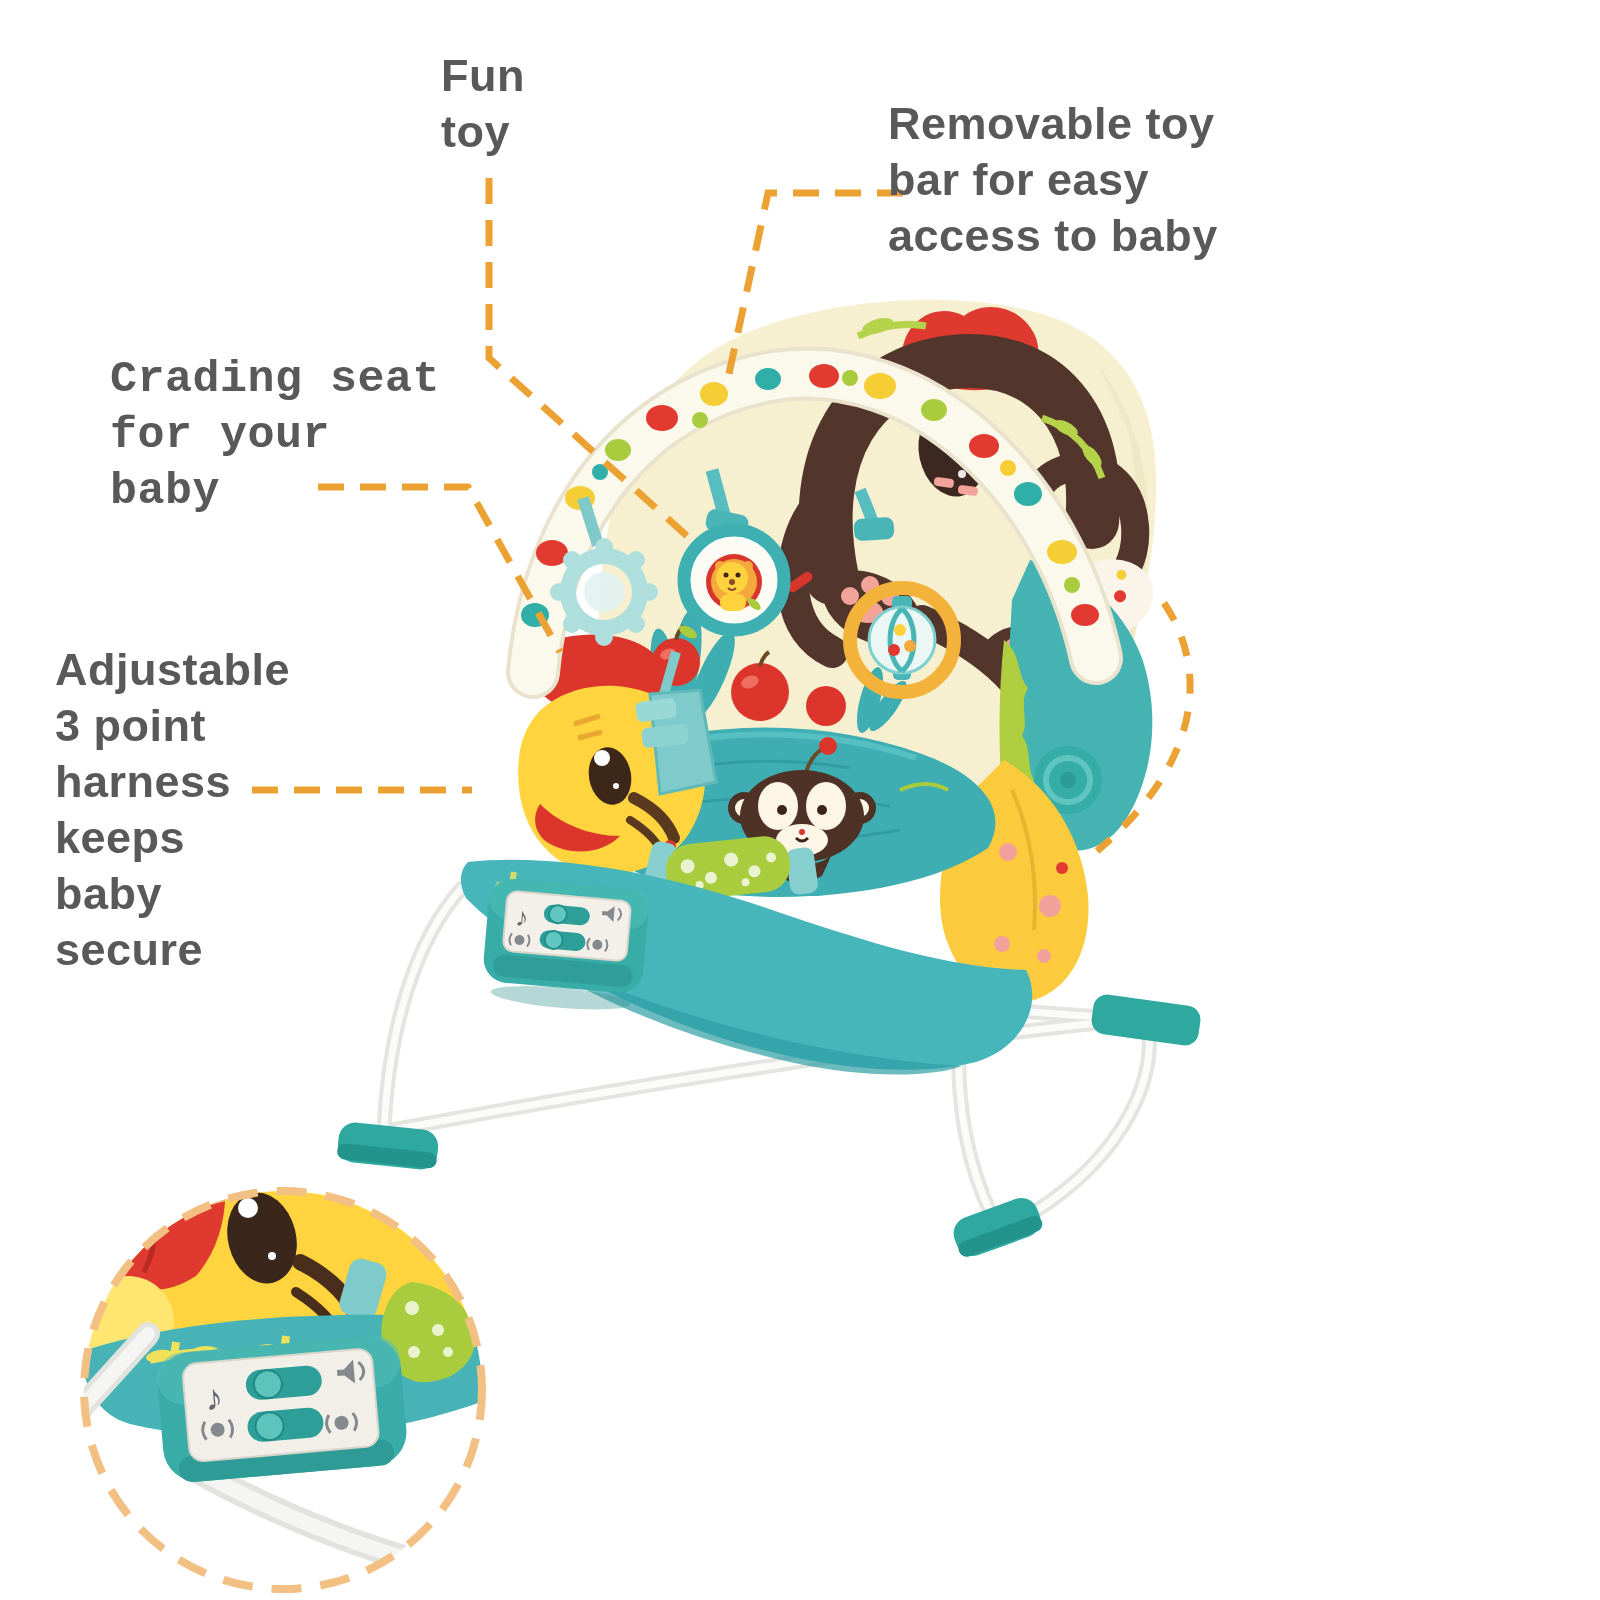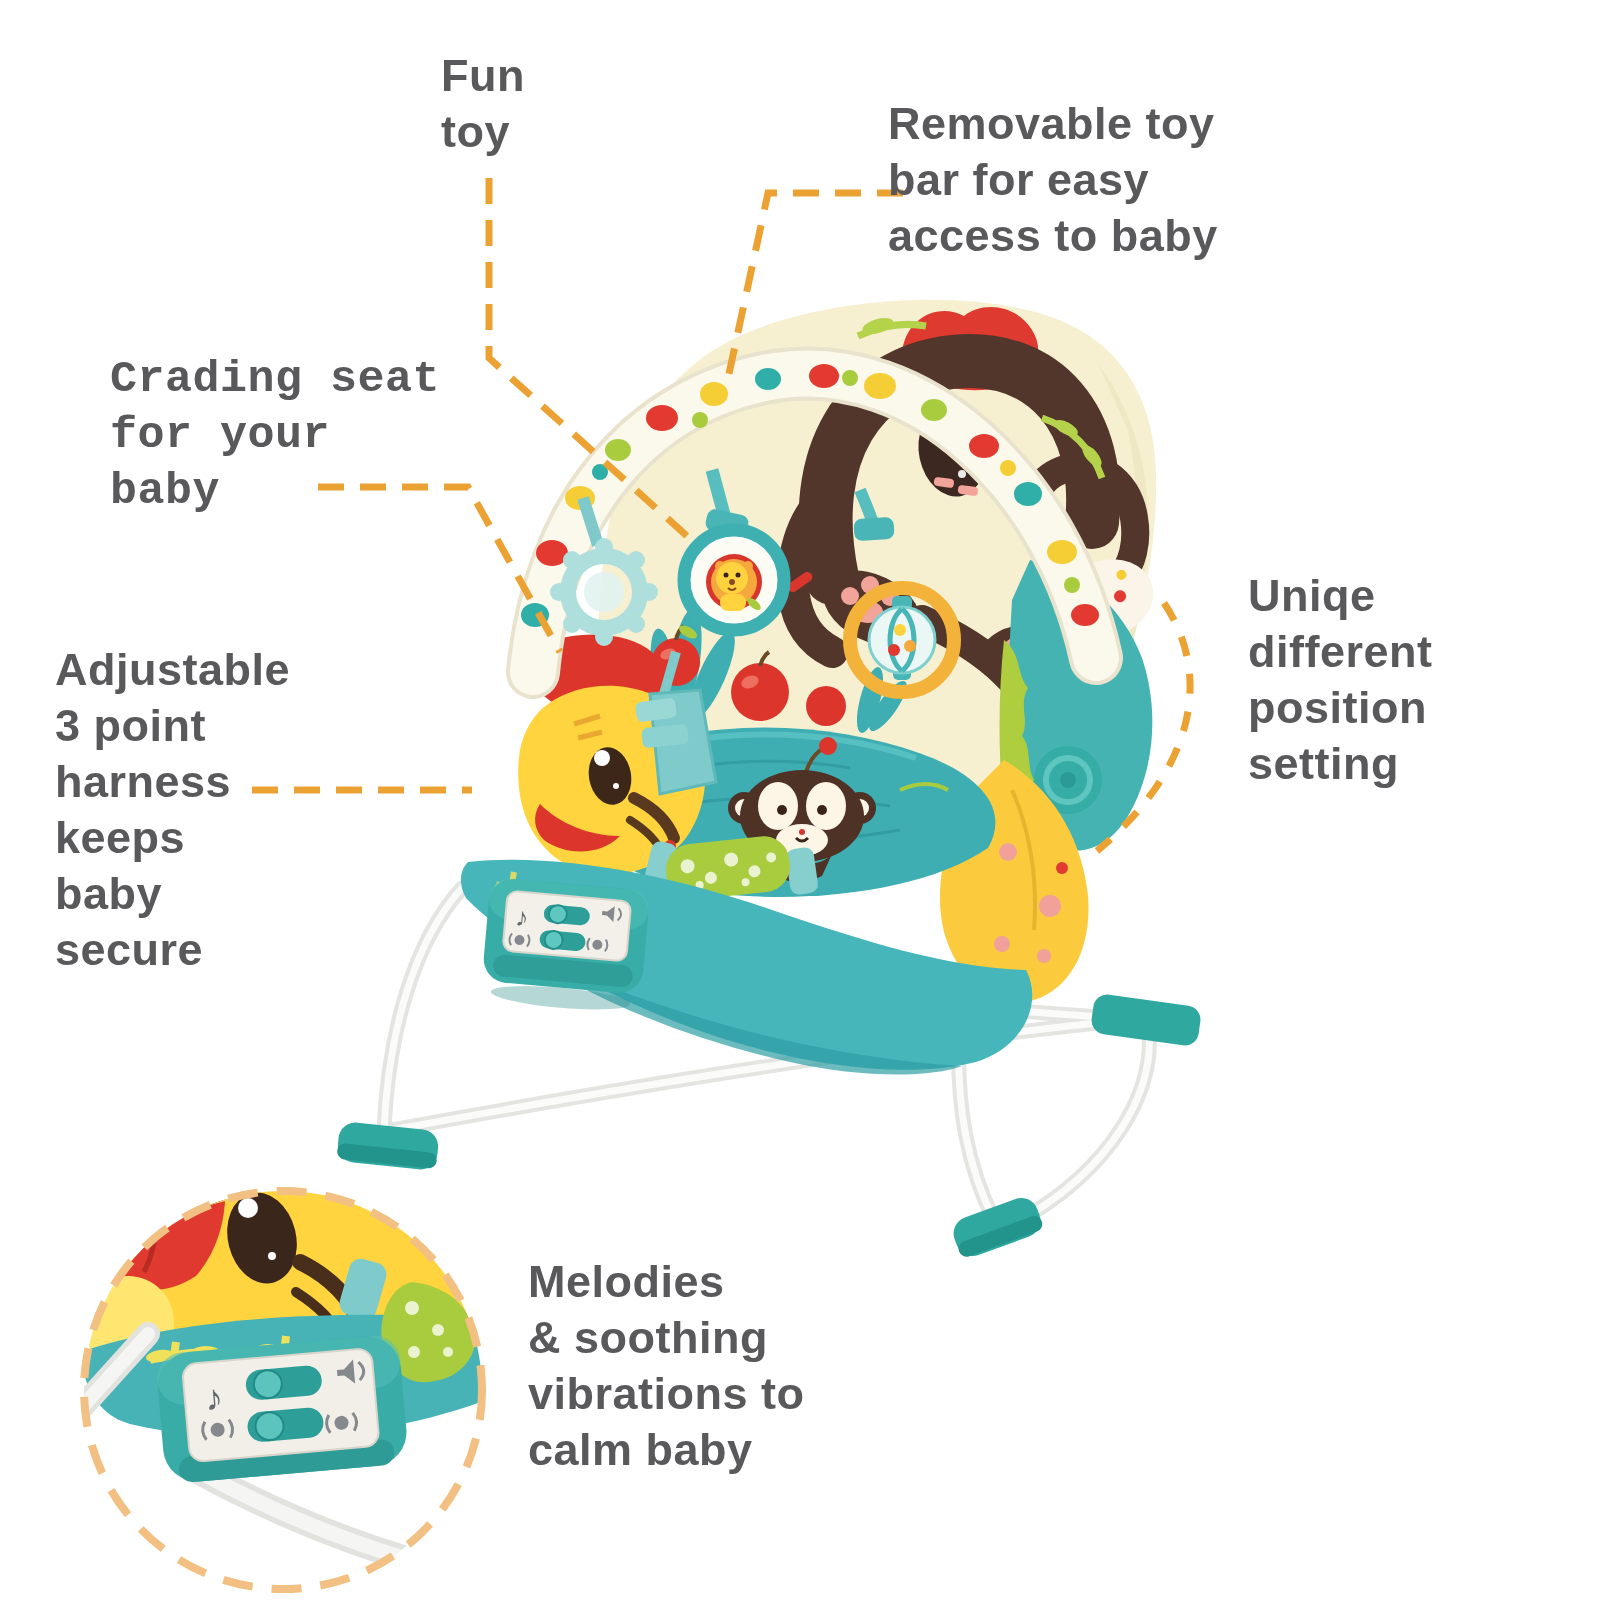--- a/index.html
+++ b/index.html
@@ -430,22 +430,14 @@
 access to baby</div>
 <div class="label" style="left:110px;top:352px;font-family:Liberation Mono, monospace;">Crading seat
 for your
 baby</div>
 <div class="label" style="left:55px;top:642px;">Adjustable
 3 point
 harness
 keeps
 baby
 secure</div>
-<div class="label" style="left:1248px;top:568px;">Uniqe
-different
-position
-setting</div>
-<div class="label" style="left:528px;top:1254px;">Melodies
-&amp; soothing
-vibrations to
-calm baby</div>
 
 </div>
 
 </body></html>

